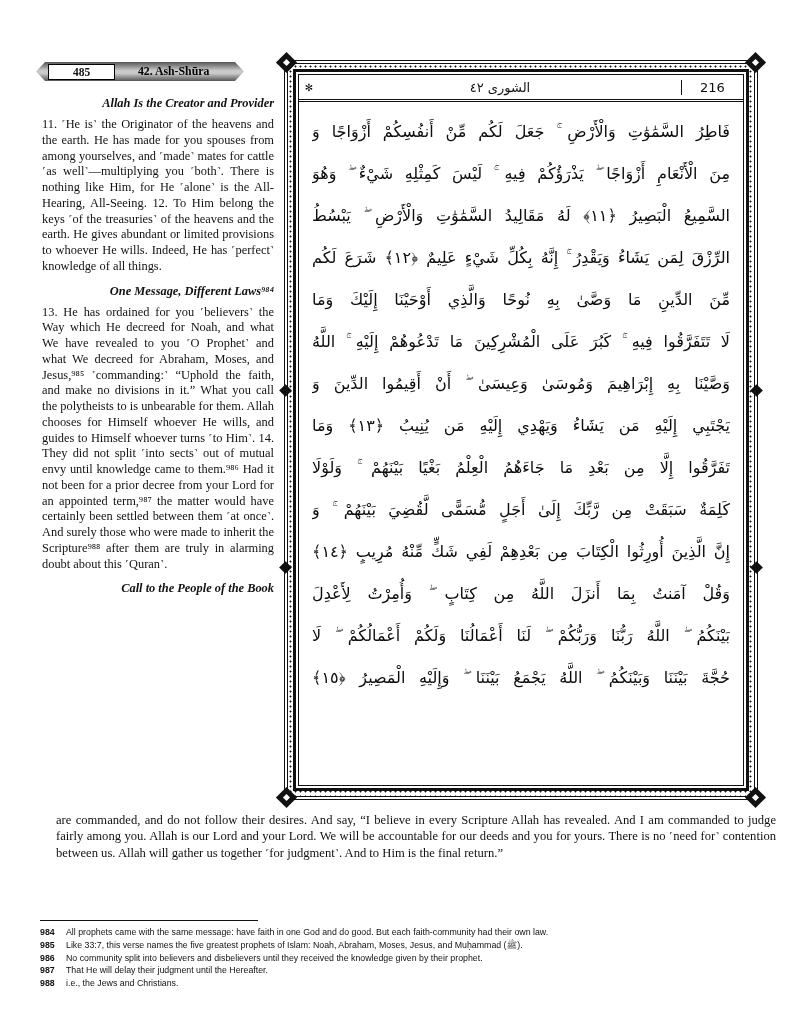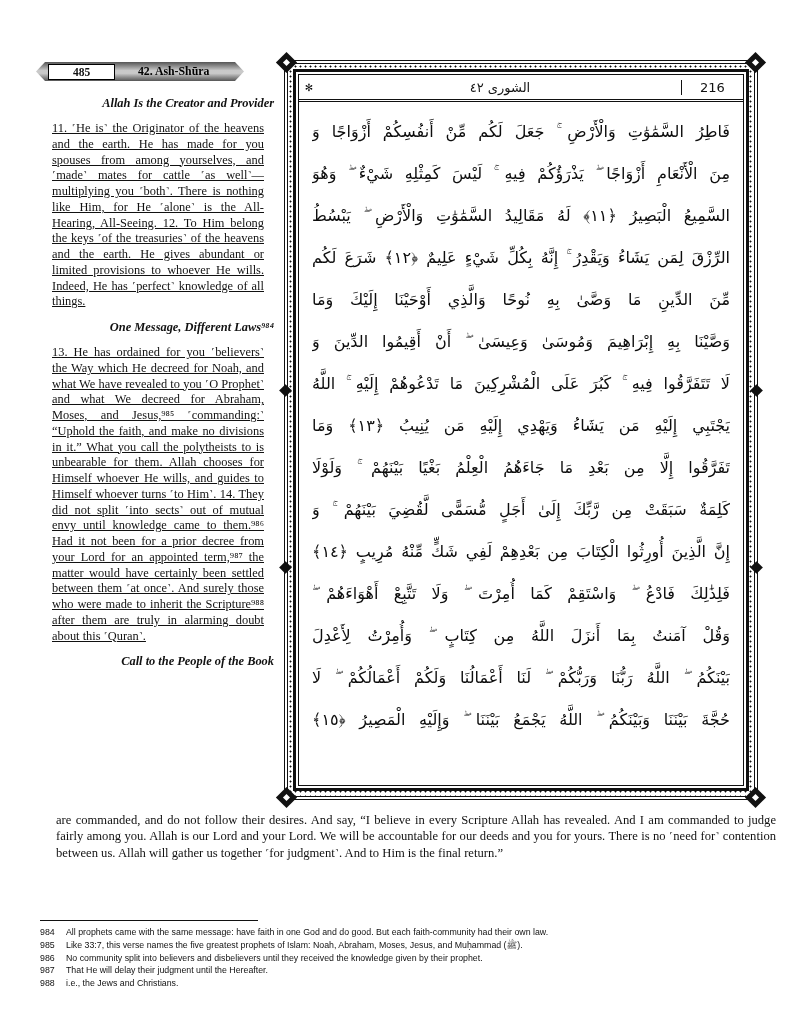--- a/index.html
+++ b/index.html
@@ -26,21 +26,21 @@
   .bar-title { flex:1; text-align:center; font-weight:700; font-size:11.8px; color:#000; }
 
   
   .left-column { position:absolute; left:42px; top:96px; width:232px; }
   .section-heading {
     font-size:12.4px; font-weight:700; font-style:italic; text-align:right;
     margin:9px 0 6px;
   }
   .section:first-child .section-heading { margin-top:0; }
   .section-body {
-    font-size:12.4px; line-height:1.27; text-align:justify; margin:10px;text-decoration:underline;
+    font-size:12.4px; line-height:1.27; text-align:justify; margin:0;
   }
 
   
   .quran-frame { position:absolute; left:284px; top:60px; width:474px; height:740px; }
   .frame-outer { position:absolute; inset:0; border:1.5px solid #111; padding:2px; }
   .frame-band {
     height:100%; border:1px solid #111; padding:5px;
     background-image:radial-gradient(circle, #111 0.9px, transparent 1.1px);
     background-size:5px 5px;
   }
@@ -77,21 +77,21 @@
   
   .continuation {
     position:absolute; left:40px; top:796px; width:720px;
     font-size:12.6px; line-height:1.3; text-align:justify; margin:16px;
   }
 
   
   .footnotes { position:absolute; left:40px; top:920px; width:720px; }
   .fn-sep { width:218px; border-top:1px solid #111; margin-bottom:5px; }
   .fn-row { display:flex; font-family:"Liberation Sans","DejaVu Sans",sans-serif; font-size:8.8px; line-height:1.45; }
-  .fn-num { width:26px; flex:none; }
+  .fn-num { width:26px; flex:none;font-weight:bold; }
   .fn-text { flex:1; }
 </style>
 </head>
 <body>
 
 <div class="page">
 
   <div class="chapter-bar">
     <div class="bar-body">
       <span class="pagenum-box">485</span>
@@ -132,27 +132,26 @@
             <span class="head-center">الشورى ٤٢</span>
             <span class="head-page">216</span>
           </div>
 
           <div class="arabic-body">
             <div class="arabic-line">فَاطِرُ السَّمَٰوَٰتِ وَالْأَرْضِ ۚ جَعَلَ لَكُم مِّنْ أَنفُسِكُمْ أَزْوَاجًا وَ</div>
             <div class="arabic-line">مِنَ الْأَنْعَامِ أَزْوَاجًا ۖ يَذْرَؤُكُمْ فِيهِ ۚ لَيْسَ كَمِثْلِهِ شَيْءٌ ۖ وَهُوَ</div>
             <div class="arabic-line">السَّمِيعُ الْبَصِيرُ ﴿١١﴾ لَهُ مَقَالِيدُ السَّمَٰوَٰتِ وَالْأَرْضِ ۖ يَبْسُطُ</div>
             <div class="arabic-line">الرِّزْقَ لِمَن يَشَاءُ وَيَقْدِرُ ۚ إِنَّهُ بِكُلِّ شَيْءٍ عَلِيمٌ ﴿١٢﴾ شَرَعَ لَكُم</div>
             <div class="arabic-line">مِّنَ الدِّينِ مَا وَصَّىٰ بِهِ نُوحًا وَالَّذِي أَوْحَيْنَا إِلَيْكَ وَمَا</div>
+            <div class="arabic-line">لَا تَتَفَرَّقُوا فِيهِ ۚ كَبُرَ عَلَى الْمُشْرِكِينَ مَا تَدْعُوهُمْ إِلَيْهِ ۚ اللَّهُ</div>
             <div class="arabic-line">وَصَّيْنَا بِهِ إِبْرَاهِيمَ وَمُوسَىٰ وَعِيسَىٰ ۖ أَنْ أَقِيمُوا الدِّينَ وَ</div>
-            <div class="arabic-line">لَا تَتَفَرَّقُوا فِيهِ ۚ كَبُرَ عَلَى الْمُشْرِكِينَ مَا تَدْعُوهُمْ إِلَيْهِ ۚ اللَّهُ</div>
             <div class="arabic-line">يَجْتَبِي إِلَيْهِ مَن يَشَاءُ وَيَهْدِي إِلَيْهِ مَن يُنِيبُ ﴿١٣﴾ وَمَا</div>
             <div class="arabic-line">تَفَرَّقُوا إِلَّا مِن بَعْدِ مَا جَاءَهُمُ الْعِلْمُ بَغْيًا بَيْنَهُمْ ۚ وَلَوْلَا</div>
             <div class="arabic-line">كَلِمَةٌ سَبَقَتْ مِن رَّبِّكَ إِلَىٰ أَجَلٍ مُّسَمًّى لَّقُضِيَ بَيْنَهُمْ ۚ وَ</div>
             <div class="arabic-line">إِنَّ الَّذِينَ أُورِثُوا الْكِتَابَ مِن بَعْدِهِمْ لَفِي شَكٍّ مِّنْهُ مُرِيبٍ ﴿١٤﴾</div>
-            <div class="arabic-line">فَلِذَٰلِكَ فَادْعُ ۖ وَاسْتَقِمْ كَمَا أُمِرْتَ ۖ وَلَا تَتَّبِعْ أَهْوَاءَهُمْ ۖ</div>
             <div class="arabic-line">وَقُلْ آمَنتُ بِمَا أَنزَلَ اللَّهُ مِن كِتَابٍ ۖ وَأُمِرْتُ لِأَعْدِلَ</div>
             <div class="arabic-line">بَيْنَكُمُ ۖ اللَّهُ رَبُّنَا وَرَبُّكُمْ ۖ لَنَا أَعْمَالُنَا وَلَكُمْ أَعْمَالُكُمْ ۖ لَا</div>
             <div class="arabic-line">حُجَّةَ بَيْنَنَا وَبَيْنَكُمُ ۖ اللَّهُ يَجْمَعُ بَيْنَنَا ۖ وَإِلَيْهِ الْمَصِيرُ ﴿١٥﴾</div>
           </div>
 
         </div>
       </div>
     </div>
   </div>
 

